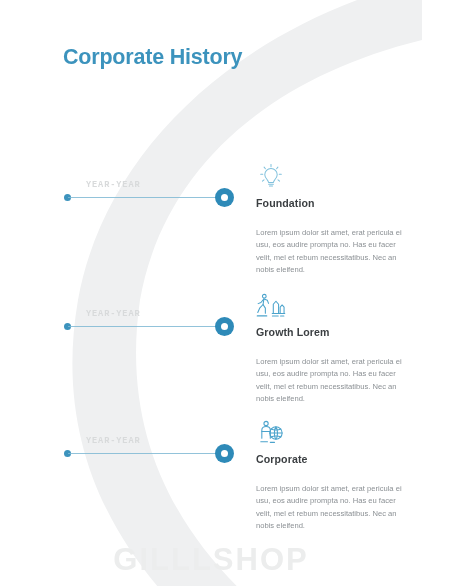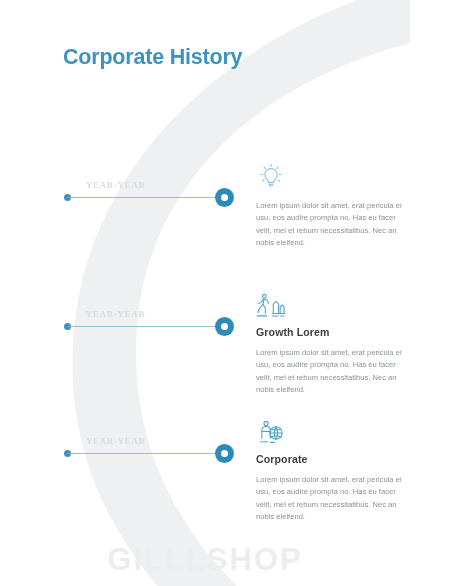--- a/index.html
+++ b/index.html
@@ -14,20 +14,21 @@
     overflow: hidden;
     position: relative;
   }
   #slide {
     position: absolute;
     inset: 0;
     width: 410px;
     height: 586px;
     background: #ffffff;
     overflow: hidden;
+    padding-left: 12px;
   }
   
   #bg-arc {
     position: absolute;
     left: 0;
     top: 0;
     width: 456px;
     height: 586px;
     z-index: 0;
     pointer-events: none;
@@ -98,21 +99,21 @@
   }
   .tl-year {
     position: absolute;
     left: 22px;
     top: -17px;
     font-size: 8.6px;
     font-weight: 700;
     letter-spacing: .9px;
     color: #d8dadb;
     white-space: nowrap;
-    font-family: Liberation Serif, serif;
+    font-family: Liberation Mono, monospace;
   }
   
   .tl-node {
     position: absolute;
     left: 215px;
     top: 25px;
     width: 19px;
     height: 19px;
     border-radius: 50%;
     background: #2e8ab8;
@@ -142,21 +143,21 @@
   }
   .tl-heading {
     margin-top: 6px;
     font-size: 10.6px;
     font-weight: 700;
     color: #3b3f42;
     letter-spacing: .1px;
     font-family: "Liberation Sans", sans-serif;
   }
   .tl-body {
-    margin-top: 9px;
+    margin-top: 18px;
     font-size: 7.6px;
     line-height: 1.62;
     color: #8b9094;
     width: 150px;
     font-family: "Liberation Sans", sans-serif;
   }
 </style>
 </head>
 <body>
 
@@ -198,20 +199,21 @@
         <path d="M6.6 12.8 H4.2"></path>
         <path d="M25.4 12.8 H27.8"></path>
         <path d="M8.0 19.2 L6.2 20.8"></path>
         <path d="M24.0 19.2 L25.8 20.8"></path>
         <path d="M16 6.4 C11.9 6.4 8.9 9.5 8.9 13.3 C8.9 16.0 10.4 17.7 11.7 19.2
                  C12.6 20.2 13.1 21.0 13.2 22.2 H18.8 C18.9 21.0 19.4 20.2 20.3 19.2
                  C21.6 17.7 23.1 16.0 23.1 13.3 C23.1 9.5 20.1 6.4 16 6.4 Z"></path>
         <path d="M13.3 24.3 H18.7"></path>
         <path d="M14.2 26.3 H17.8"></path>
       </svg>
+      <div class="tl-heading">Foundation</div>
       <div class="tl-body">Lorem ipsum dolor sit amet, erat pericula ei usu, eos audire prompta no. Has eu facer velit, mel et rebum necessitatibus. Nec an nobis eleifend.</div>
     </div>
   </div>
 
   <div class="tl-row r1">
     <div class="tl-left">
       <span class="tl-startdot"></span>
       <span class="tl-line"></span>
       <span class="tl-year">YEAR-YEAR</span>
     </div>

